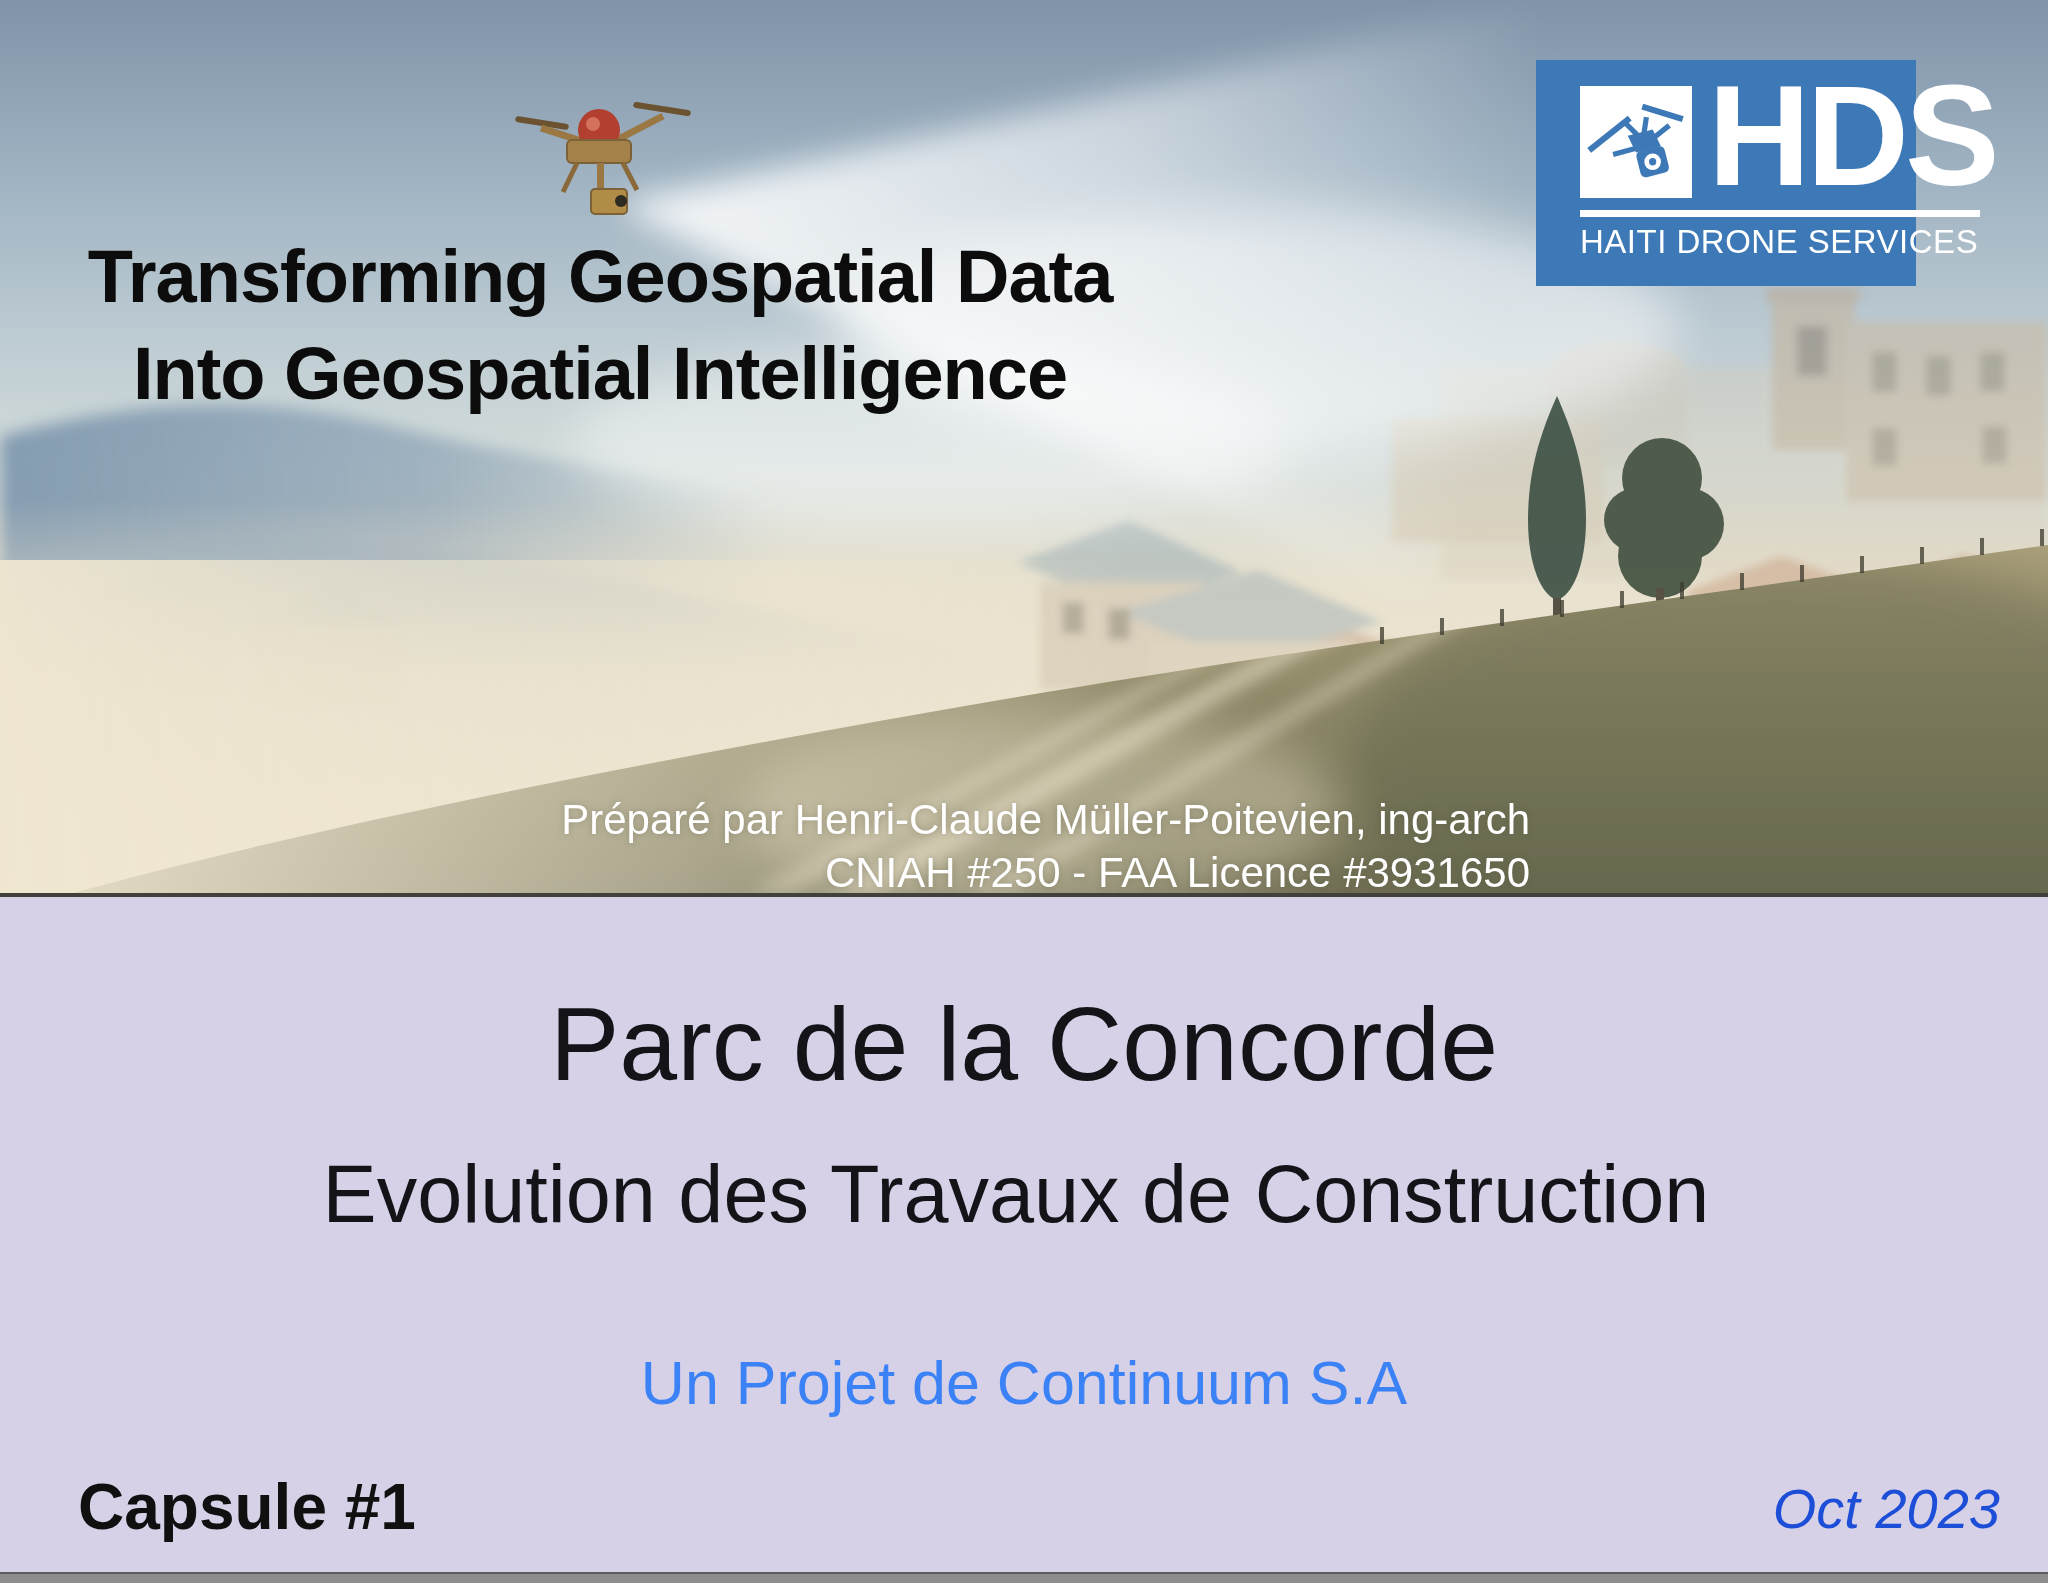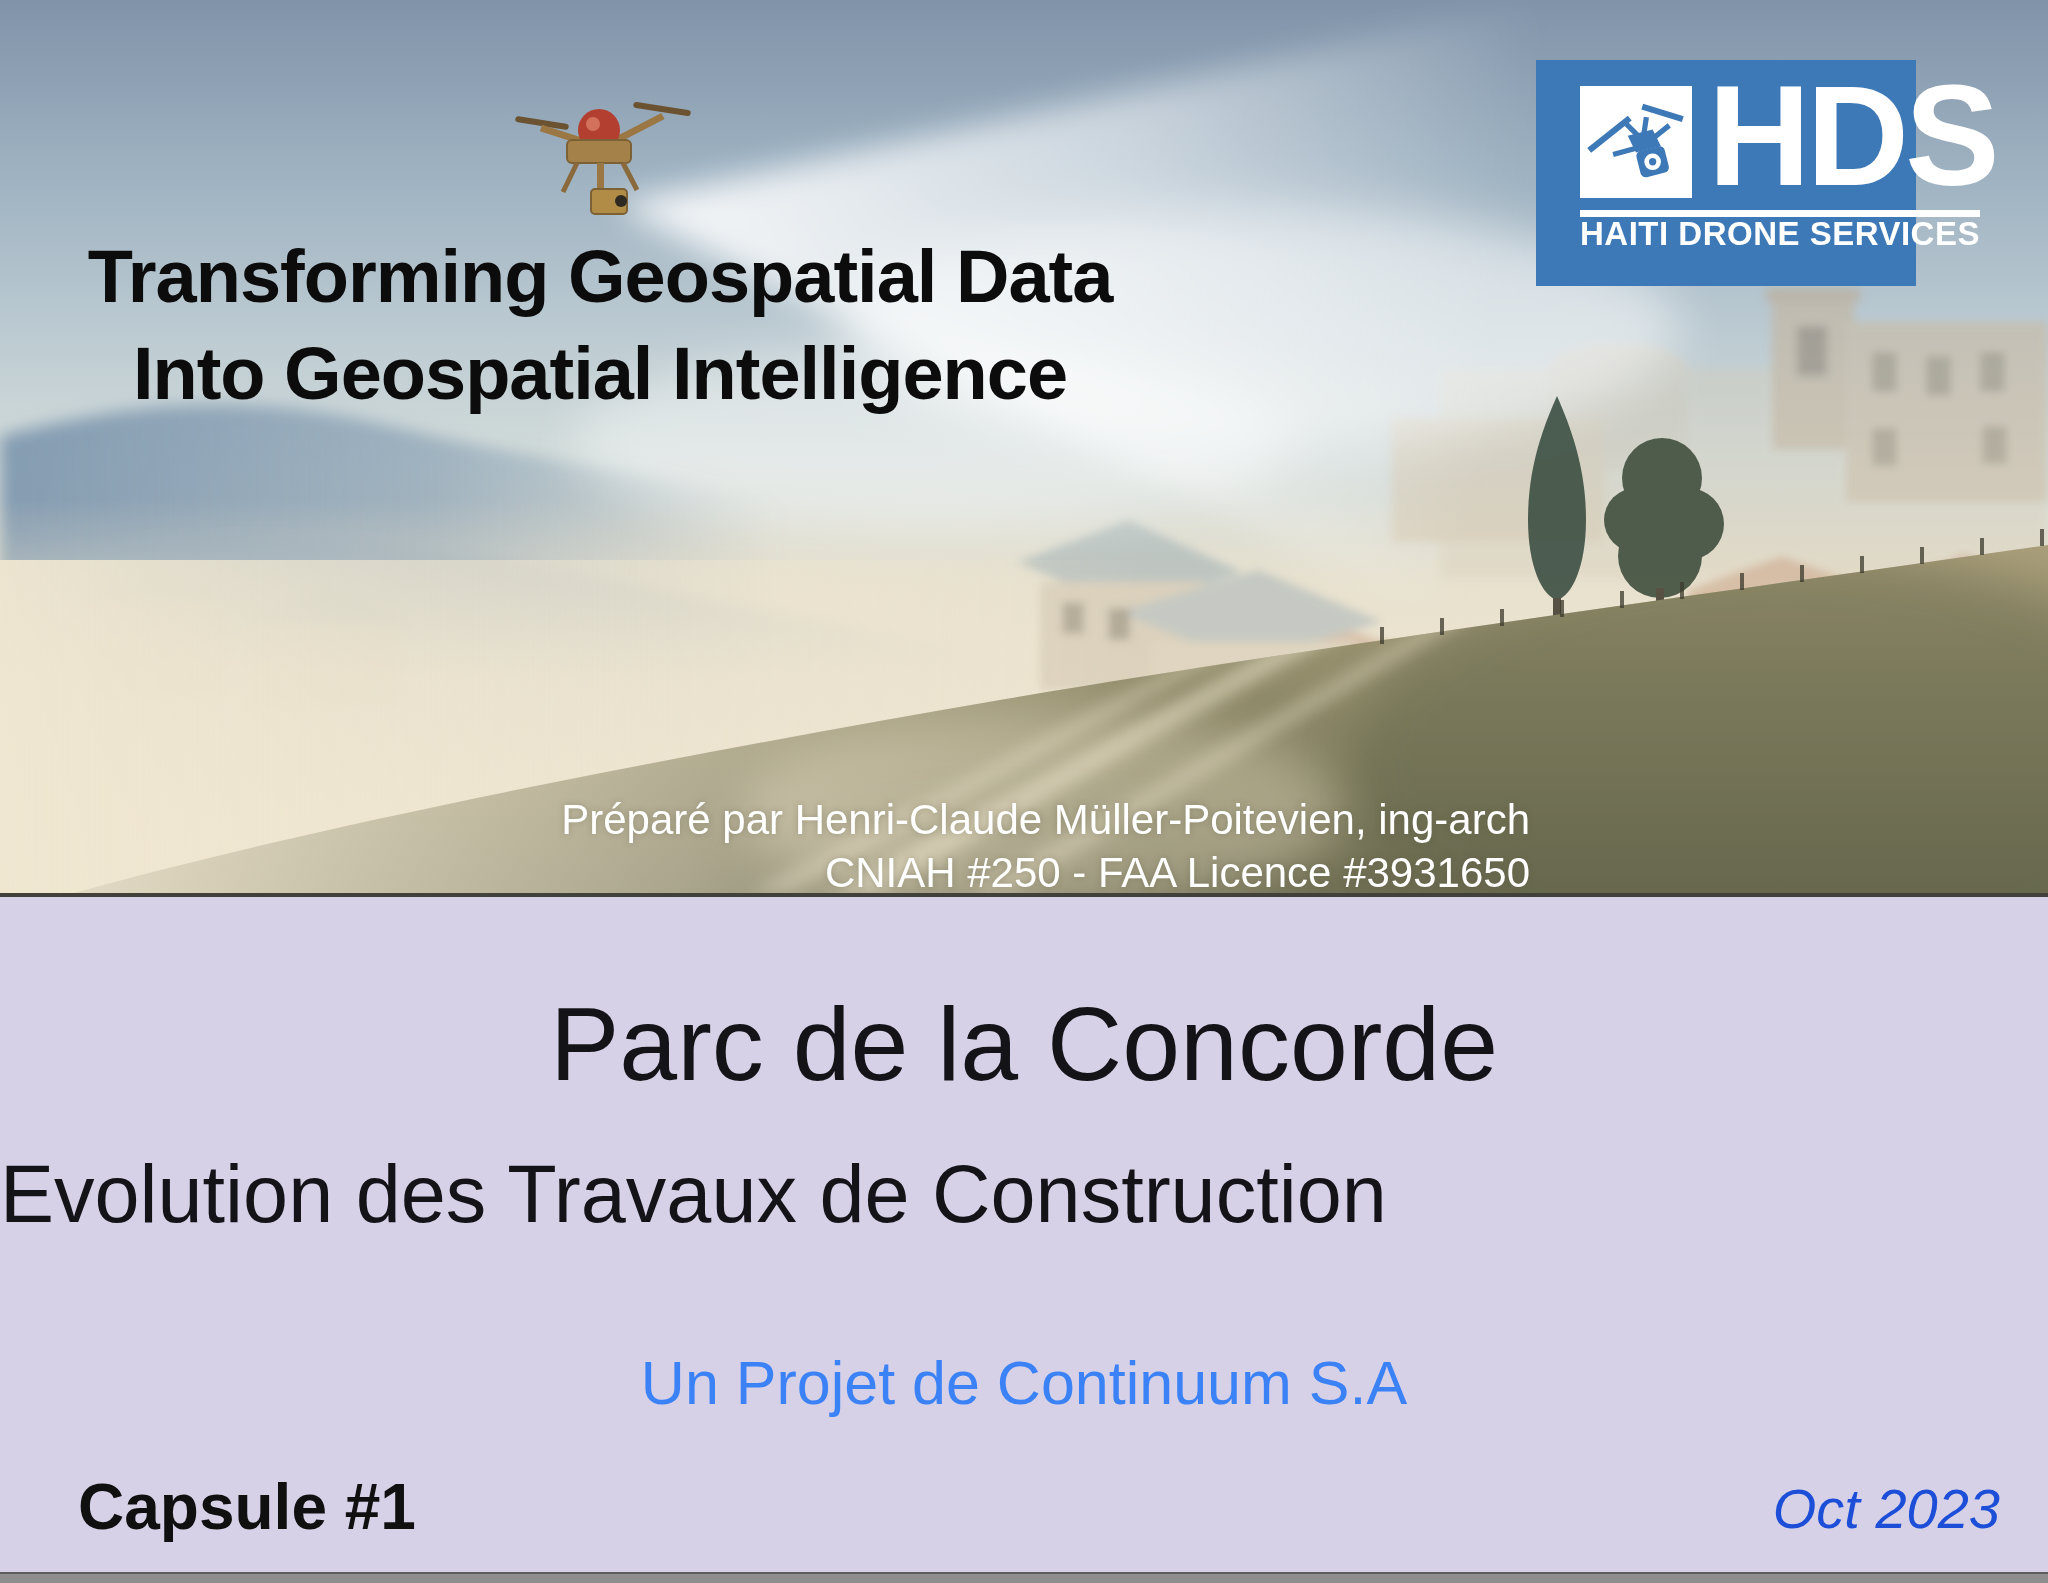--- a/index.html
+++ b/index.html
@@ -21,33 +21,33 @@
     background: #3e79b7;
   }
   .logo-square { position: absolute; left: 44px; top: 26px; width: 112px; height: 112px; background: #ffffff; }
   .logo-square svg { position: absolute; left: 4px; top: 4px; }
   .logo-abbr {
     position: absolute; left: 172px; top: -6px; font-size: 142px; font-weight: 700;
     letter-spacing: -4px; color: #ffffff; white-space: nowrap;
   }
   .logo-rule { position: absolute; left: 44px; top: 150px; width: 400px; height: 7px; background: #ffffff; }
   .logo-name {
-    position: absolute; left: 44px; top: 155px; width: 412px; font-size: 33px; font-weight: 700;
+    position: absolute; left: 44px; top: 163px; width: 412px; font-size: 33px; font-weight: 400;
     letter-spacing: .5px; color: #ffffff; white-space: nowrap;
   }
   .credit {
     position: absolute; left: 430px; top: 793px; width: 1100px; text-align: right;
     color: #ffffff; font-size: 42px; line-height: 53px; font-weight: 400;
     text-shadow: 0 0 6px rgba(90,85,60,.35);
   }
   
   .divider { position: absolute; left: 0; top: 893px; width: 2048px; height: 4px; background: #41403a; }
   .panel { position: absolute; left: 0; top: 897px; width: 2048px; height: 675px; background: #d7d1e8; }
   .title    { position: absolute; left: 0; top: 985px;  width: 2048px; margin: 0; text-align: center; font-size: 104px; font-weight: 400; color: #141418; }
-  .subtitle { position: absolute; left: 0; top: 1148px; width: 2032px; margin: 0; font-size: 81px;  font-weight: 400; color: #141418; }
+  .subtitle { position: absolute; left: 0; top: 1148px; width: 2032px; margin: 0; text-align: center; font-size: 81px;  font-weight: 400; color: #141418; }
   .project  { position: absolute; left: 0; top: 1348px; width: 2048px; text-align: center; font-size: 61px; font-weight: 400; color: #3b82f6; }
   .capsule  { position: absolute; left: 78px; top: 1470px; font-size: 64px; font-weight: 700; color: #101010; }
   .date     { position: absolute; right: 48px; top: 1476px; font-size: 56px; font-style: italic; font-weight: 400; color: #1d4ed8; }
   .bottom-bar { position: absolute; left: 0; top: 1572px; width: 2048px; height: 11px; background: #8e8e8e; border-top: 2px solid #5d5d5d; }
 </style>
 </head>
 <body>
 
 <div class="slide">
 

